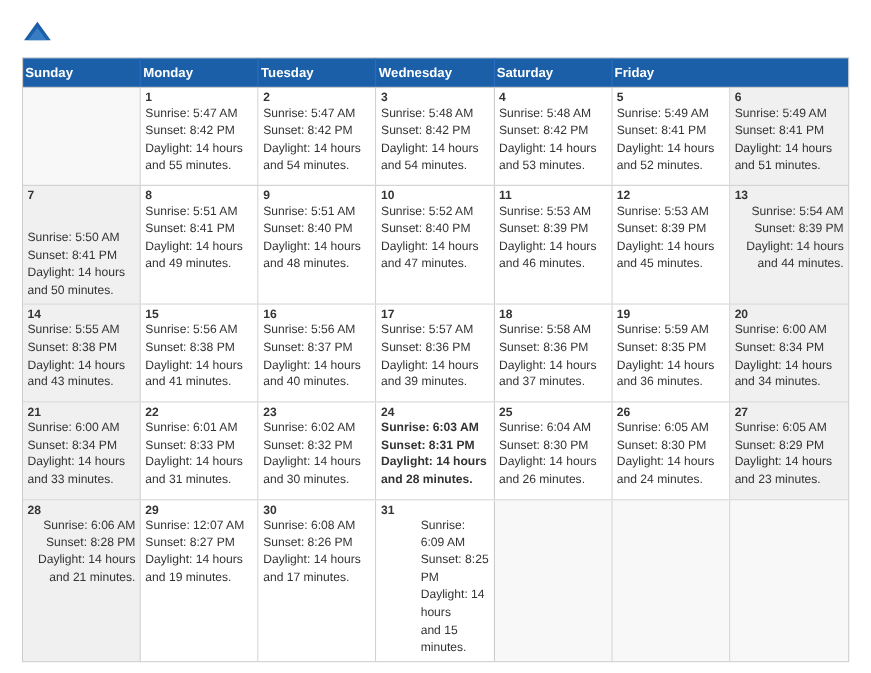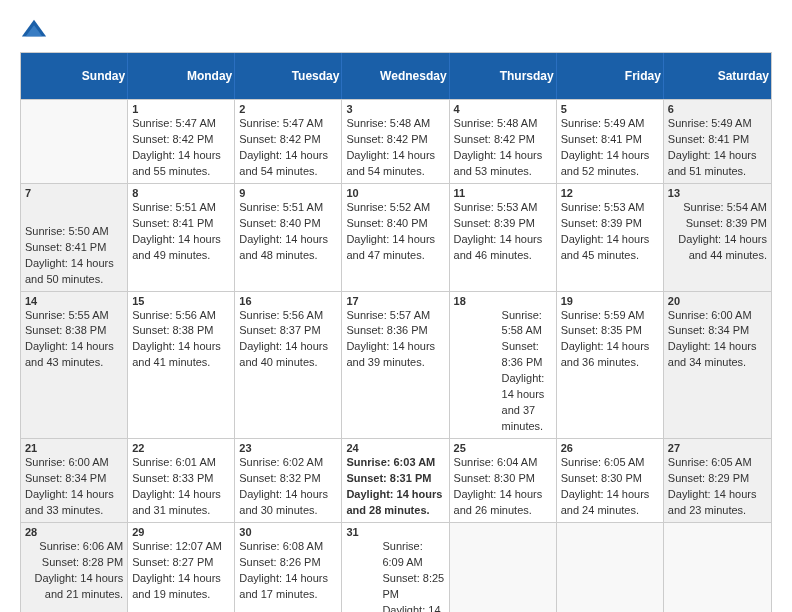--- a/index.html
+++ b/index.html
@@ -69,22 +69,22 @@
     }
     .cal-header {
       display: grid;
       grid-template-columns: repeat(7, 1fr);
       background: #1a5fa8;
     }
     .cal-header-cell {
       color: #fff;
       font-weight: bold;
       font-size: 12px;
-      text-align: right;
-      padding: 16px 2px;
+      text-align: left;
+      padding: 6px 2px;
       border-right: 1px solid #2a6fc0;
     }
     .cal-header-cell:last-child { border-right: none; }
     .cal-body {
       flex: 1;
       display: flex;
       flex-direction: column;
     }
     .cal-row {
       display: grid;
@@ -135,23 +135,22 @@
       <div class="subtitle"></div>
     </div>
   </div>
 
   <div class="calendar">
     <div class="cal-header" id="cal-header">
         <div class="cal-header-cell">Sunday</div>
         <div class="cal-header-cell">Monday</div>
         <div class="cal-header-cell">Tuesday</div>
         <div class="cal-header-cell">Wednesday</div>
-        <div class="cal-header-cell">Thursday</div>
+        <div class="cal-header-cell">Saturday</div>
         <div class="cal-header-cell">Friday</div>
-        <div class="cal-header-cell">Saturday</div>
       </div>
     <div class="cal-body" id="cal-body">
         <div class="cal-row">
           <div class="cal-cell empty"></div>
           <div class="cal-cell">
             <div class="day-num">1</div>
             <div class="day-info" style="white-space: pre-line;">Sunrise: 5:47 AM
 Sunset: 8:42 PM
 Daylight: 14 hours
 and 55 minutes.</div>
@@ -267,21 +266,21 @@
           </div>
           <div class="cal-cell">
             <div class="day-num">17</div>
             <div class="day-info" style="white-space: pre-line;">Sunrise: 5:57 AM
 Sunset: 8:36 PM
 Daylight: 14 hours
 and 39 minutes.</div>
           </div>
           <div class="cal-cell">
             <div class="day-num">18</div>
-            <div class="day-info" style="white-space: pre-line; margin-left: 48px;">Sunrise: 5:58 AM
+            <div class="day-info" style="white-space: pre-line;">Sunrise: 5:58 AM
 Sunset: 8:36 PM
 Daylight: 14 hours
 and 37 minutes.</div>
           </div>
           <div class="cal-cell">
             <div class="day-num">19</div>
             <div class="day-info" style="white-space: pre-line;">Sunrise: 5:59 AM
 Sunset: 8:35 PM
 Daylight: 14 hours
 and 36 minutes.</div>

